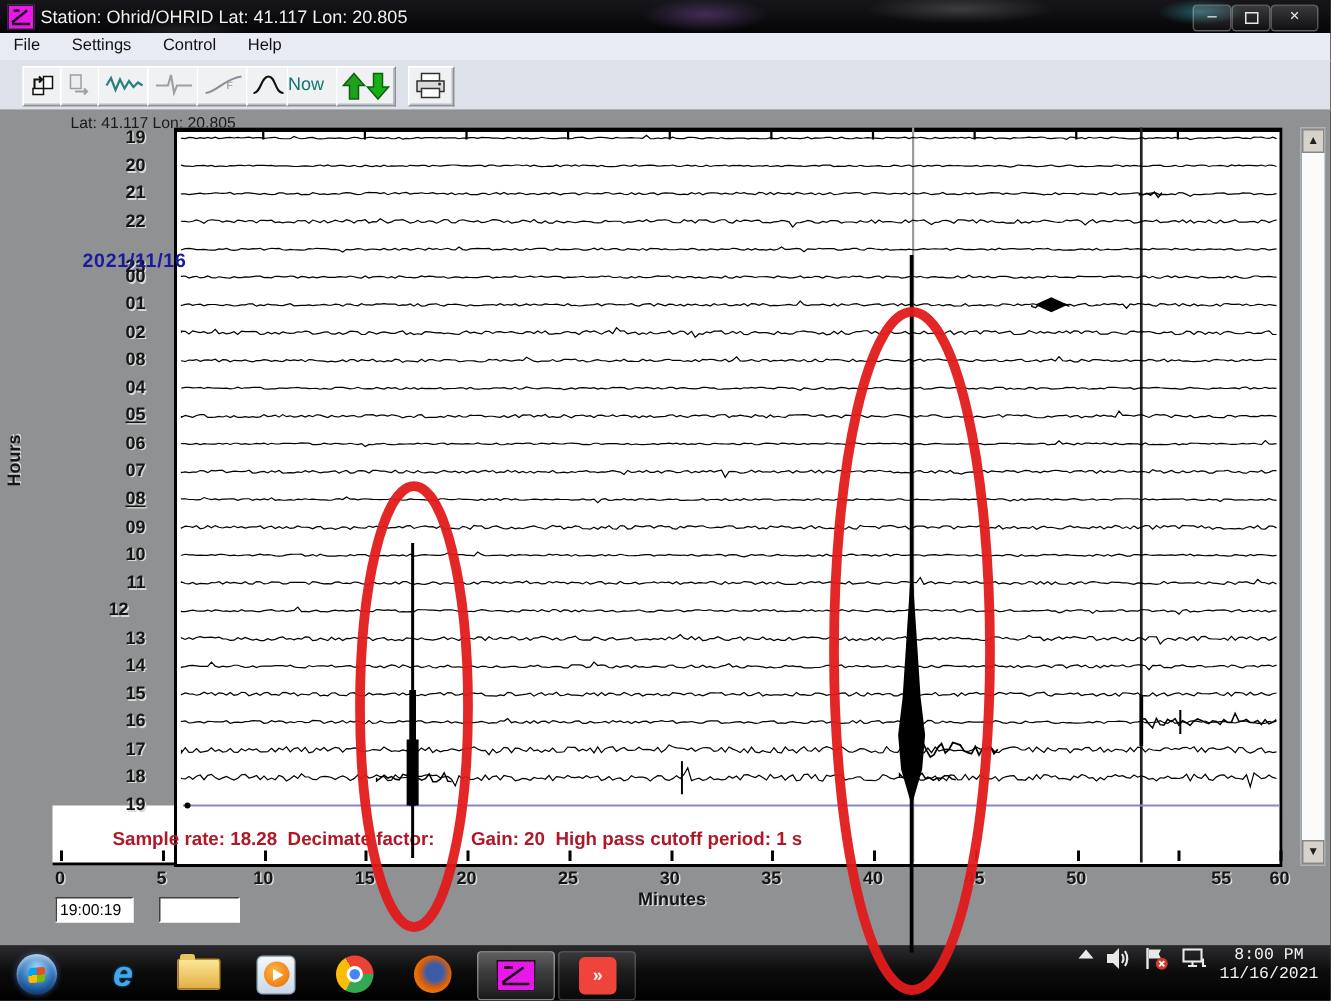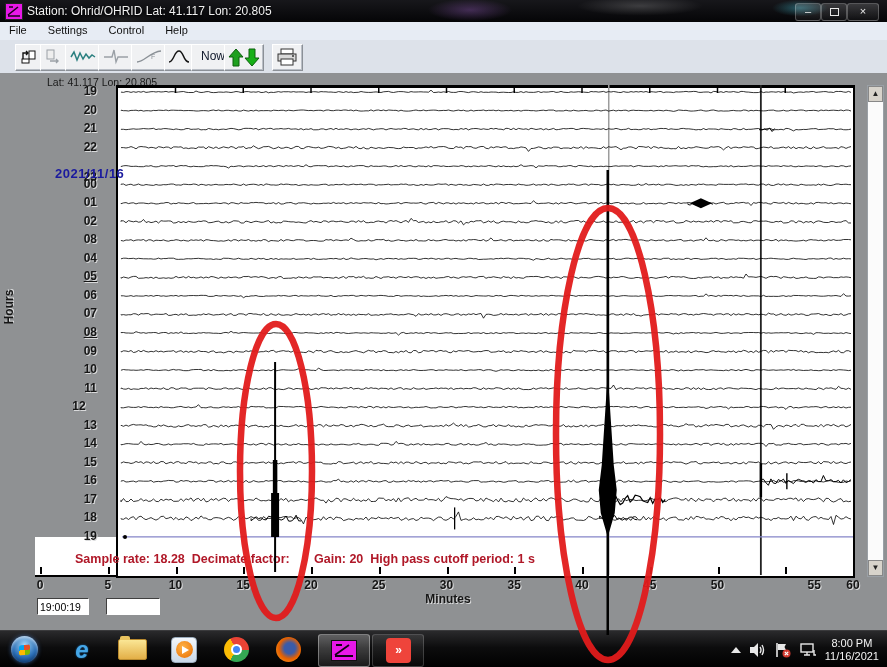--- a/index.html
+++ b/index.html
@@ -26,21 +26,21 @@
 
   #menubar{left:0;top:22px;width:887px;height:18px;background:#e7ecf4;border-bottom:1px solid #c6ccd6;
     color:#111;font-size:11px;}
   .menu-item{display:inline-block;padding:2px 9px 0 9px;height:16px;}
 
   #toolbar{left:0;top:40px;width:887px;height:33px;background:#dde2ea;border-bottom:1px solid #bfc6cf;}
   .tbtn{position:absolute;top:4px;height:25px;background:#f0f1f3;
     border:1px solid #8b9097;border-top-color:#fff;border-left-color:#fff;
     box-shadow:inset -1px -1px 0 #b9bec6;}
   .tbtn svg{display:block;margin:3px auto 0 auto;}
-  #btn-now{font-size:12px;color:#0f172a;text-align:right;line-height:23px;}
+  #btn-now{font-size:12px;color:#0f766e;text-align:left;line-height:23px;}
 
   
   #content{left:0;top:73px;width:887px;height:557px;background:#8f9193;}
   #status-header{left:47px;top:3px;font-size:10.5px;color:#1a1a1a;}
   #chart-frame{left:116px;top:12px;width:735px;height:488px;background:#fff;
     border:2px solid #000;border-top-width:3px;}
   #chart-ext{left:35px;top:464px;width:81px;height:38px;background:#fff;border-bottom:2px solid #000;}
   #plot-svg{left:118px;top:12px;overflow:visible;z-index:7;pointer-events:none;}
   #hour-labels .hlabel{position:absolute;width:36px;text-align:right;font-size:12px;font-weight:bold;
     color:#151515;text-shadow:1px 1px 0 #d9dadb;}
@@ -90,21 +90,21 @@
   .wmp .play{width:0;height:0;border-left:7px solid #fff;border-top:4.5px solid transparent;border-bottom:4.5px solid transparent;margin-left:2px;}
   .chrome{width:25px;height:25px;border-radius:50%;position:relative;
     background:conic-gradient(from -30deg,#ea4335 0 120deg,#34a853 0 240deg,#fbbc05 0 360deg);}
   .chrome:after{content:'';position:absolute;left:7px;top:7px;width:11px;height:11px;border-radius:50%;
     background:#4285f4;border:2.5px solid #fff;box-sizing:border-box;}
   .firefox{width:25px;height:25px;border-radius:50%;
     background:radial-gradient(circle at 55% 45%, #3b5ba8 0 28%, #e66000 55%, #f7a327);}
   .seis-ico{width:24px;height:19px;background:#e818e8;border:1px solid #111;}
   .anydesk{width:25px;height:25px;border-radius:4px;background:#ef443b;color:#fff;font-weight:bold;
     font-size:12px;text-align:center;line-height:24px;letter-spacing:-1px;}
-  #tray{position:absolute;right:4px;top:0px;height:37px;display:flex;align-items:center;gap:7px;color:#eee;}
+  #tray{position:absolute;right:4px;top:0px;height:37px;display:flex;gap:7px;color:#eee;font-family:Liberation Mono, monospace;}
   #tray-clock{font-size:11px;line-height:13px;text-align:center;color:#f4f4f4;padding-right:4px;}
   .overlay{left:0;top:0;z-index:50;pointer-events:none;}
 </style>
 </head>
 <body>
 
 <div class="abs" id="titlebar">
   <div class="abs app-ico">
     <svg width="16" height="15">
         <path d="M2,11 L12,3 M2,12 h12 M3,3 h4" stroke="#1a001a" stroke-width="1.6" fill="none"></path>

